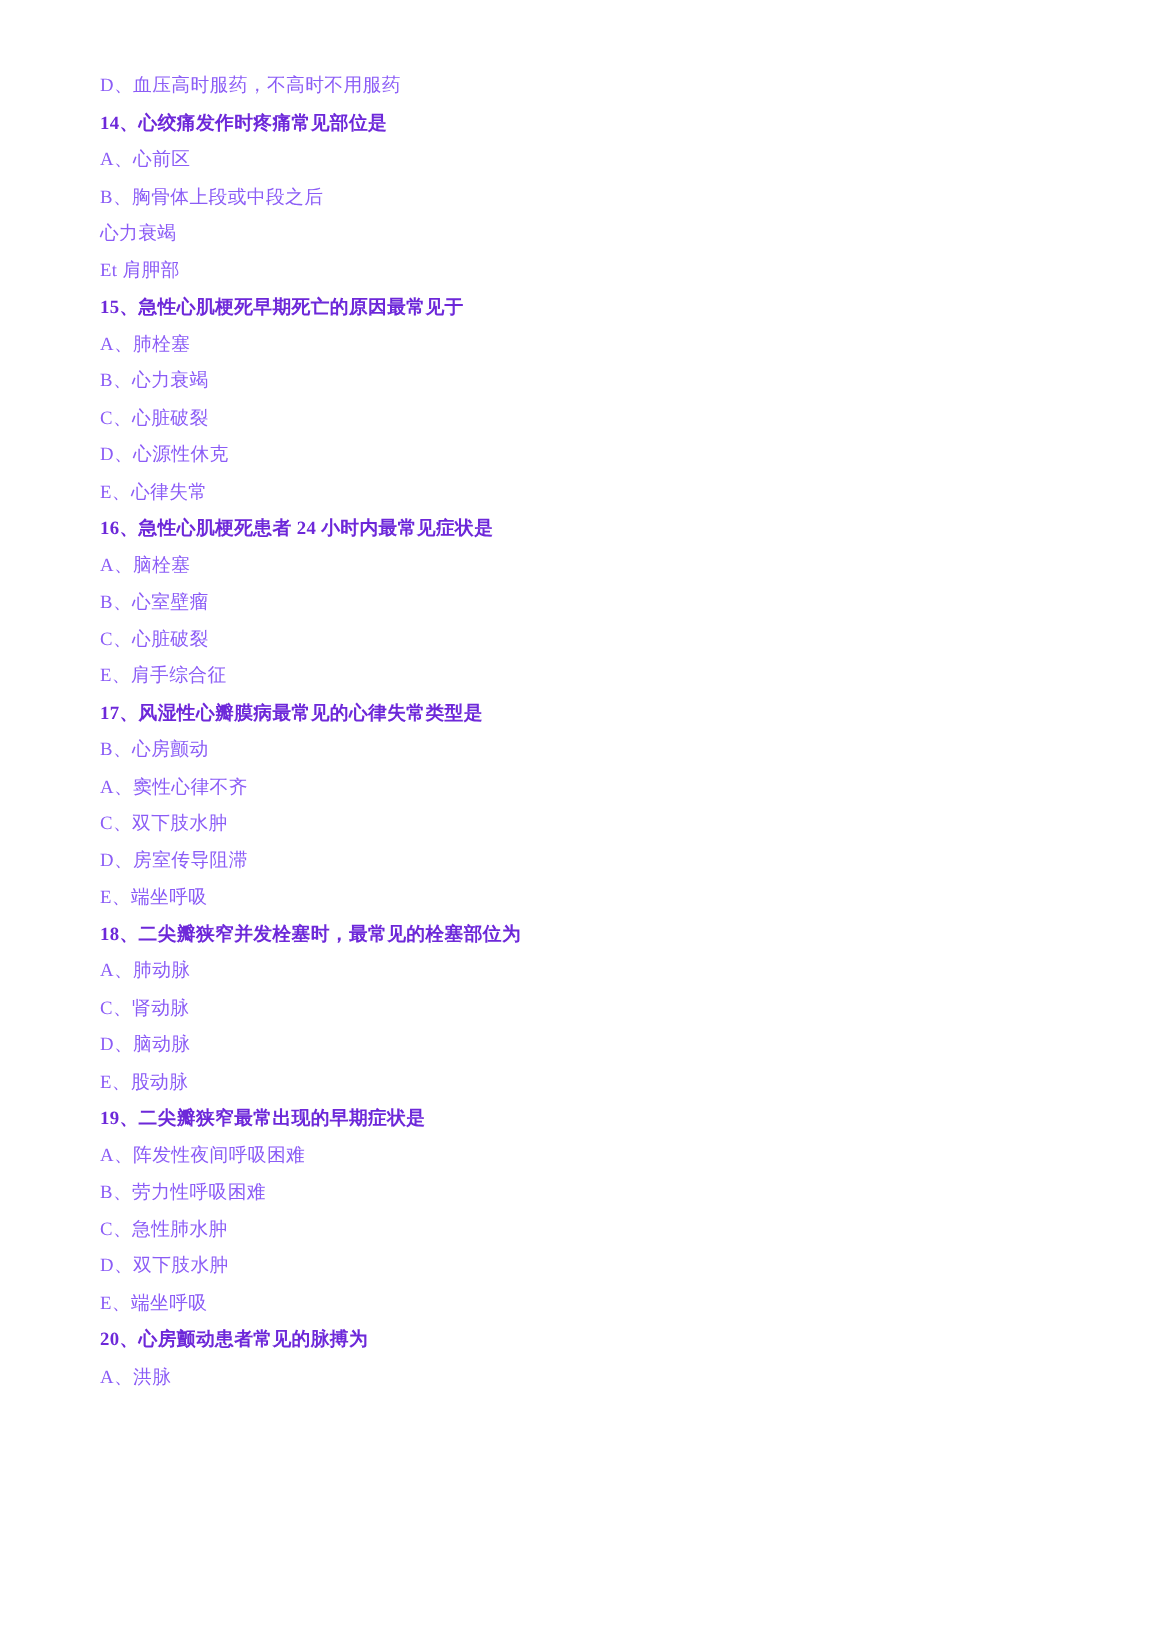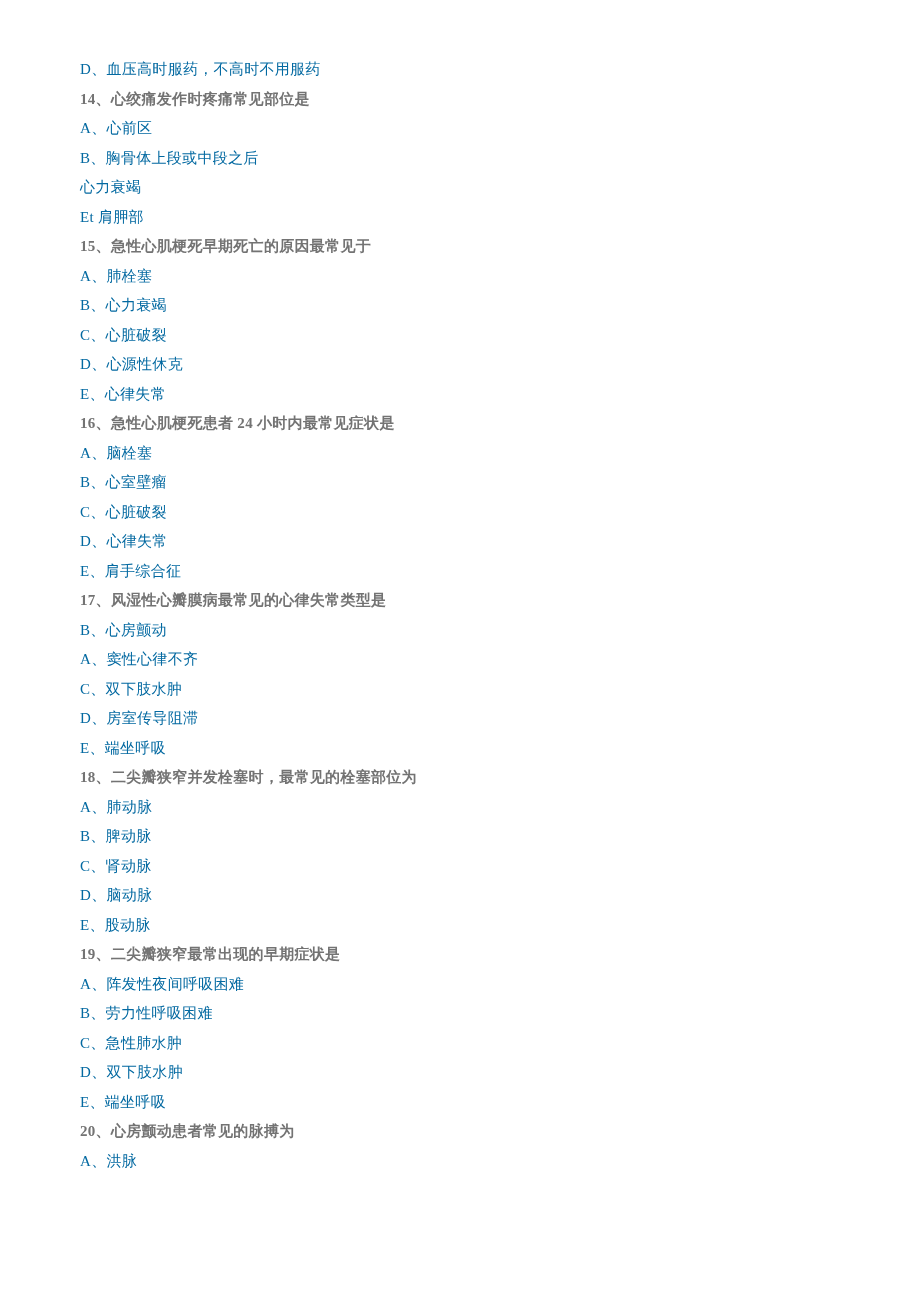--- a/index.html
+++ b/index.html
@@ -11,25 +11,25 @@
       color: #333333;
       padding: 62px 80px 40px 80px;
       line-height: 1.0;
     }
     .line {
       display: block;
       margin-bottom: 14.5px;
       letter-spacing: 0.3px;
     }
     .option {
-      color: #0369a1;
+      color: #8b5cf6;
       font-weight: 400;
     }
     .question {
-      color: #737373;
+      color: #6d28d9;
       font-weight: 700;
     }
   </style>
 </head>
 <body>
 
 <div id="content">
     <span class="line option">D、血压高时服药，不高时不用服药</span>
     <span class="line question">14、心绞痛发作时疼痛常见部位是</span>
     <span class="line option">A、心前区</span>
@@ -39,31 +39,29 @@
     <span class="line question">15、急性心肌梗死早期死亡的原因最常见于</span>
     <span class="line option">A、肺栓塞</span>
     <span class="line option">B、心力衰竭</span>
     <span class="line option">C、心脏破裂</span>
     <span class="line option">D、心源性休克</span>
     <span class="line option">E、心律失常</span>
     <span class="line question">16、急性心肌梗死患者 24 小时内最常见症状是</span>
     <span class="line option">A、脑栓塞</span>
     <span class="line option">B、心室壁瘤</span>
     <span class="line option">C、心脏破裂</span>
-    <span class="line option">D、心律失常</span>
     <span class="line option">E、肩手综合征</span>
     <span class="line question">17、风湿性心瓣膜病最常见的心律失常类型是</span>
     <span class="line option">B、心房颤动</span>
     <span class="line option">A、窦性心律不齐</span>
     <span class="line option">C、双下肢水肿</span>
     <span class="line option">D、房室传导阻滞</span>
     <span class="line option">E、端坐呼吸</span>
     <span class="line question">18、二尖瓣狭窄并发栓塞时，最常见的栓塞部位为</span>
     <span class="line option">A、肺动脉</span>
-    <span class="line option">B、脾动脉</span>
     <span class="line option">C、肾动脉</span>
     <span class="line option">D、脑动脉</span>
     <span class="line option">E、股动脉</span>
     <span class="line question">19、二尖瓣狭窄最常出现的早期症状是</span>
     <span class="line option">A、阵发性夜间呼吸困难</span>
     <span class="line option">B、劳力性呼吸困难</span>
     <span class="line option">C、急性肺水肿</span>
     <span class="line option">D、双下肢水肿</span>
     <span class="line option">E、端坐呼吸</span>
     <span class="line question">20、心房颤动患者常见的脉搏为</span>

